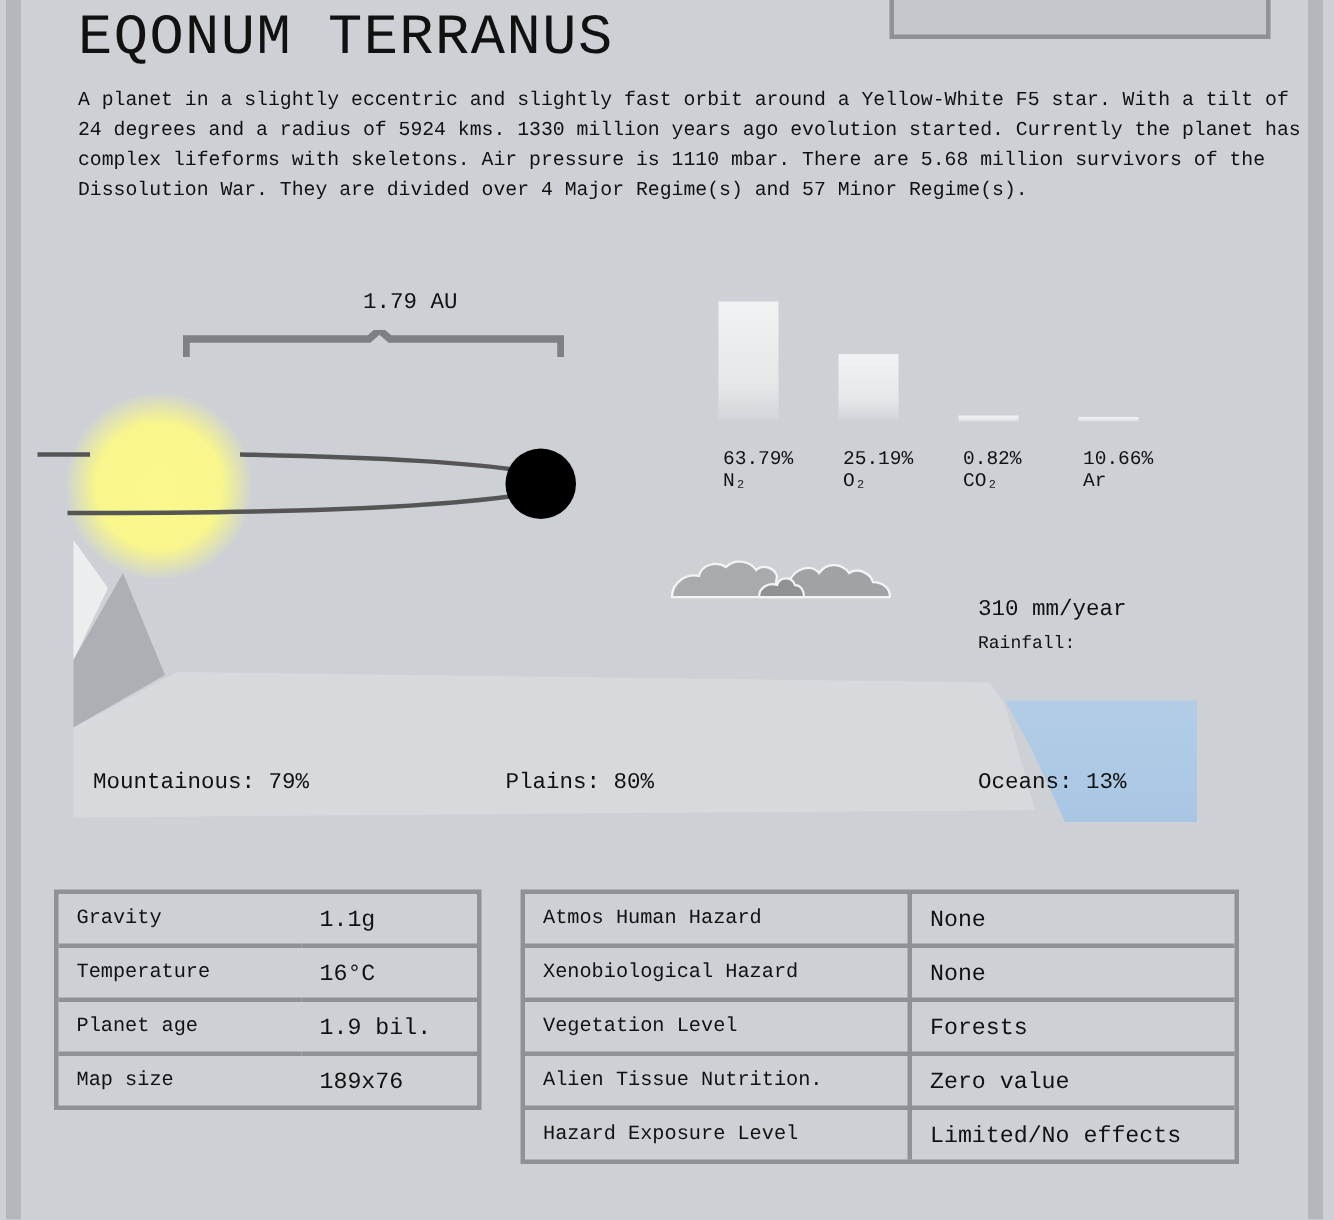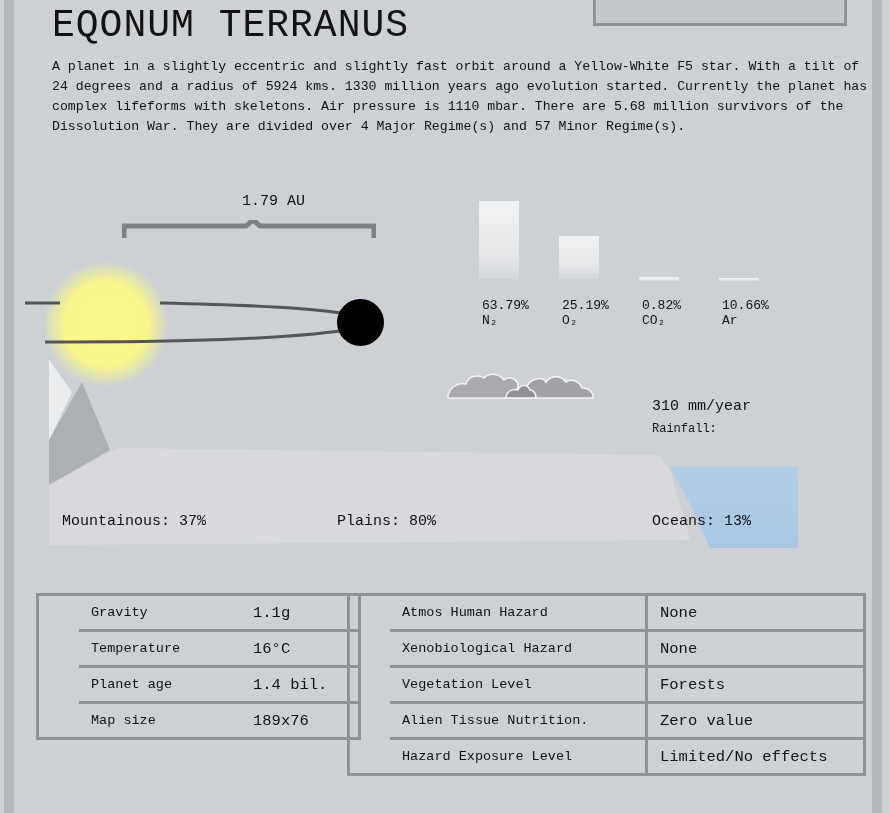--- a/index.html
+++ b/index.html
@@ -26,21 +26,21 @@
   .gas-pct { position:absolute; font-size:13px; }
   .gas-name { position:absolute; font-size:13px;text-align:right; }
 
   .clouds { position:absolute; left:446px; top:370px; width:150px; height:32px; }
   .rain-label { position:absolute; left:652px; top:374px; font-size:12px;margin-top:48px; }
   .rain-value { position:absolute; left:652px; top:398px; font-size:15px; }
 
   .terrain { position:absolute; left:0; top:350px; width:889px; height:210px; }
   .ter-label { position:absolute; font-size:15px; top:513px; }
 
-  table { border-collapse:separate; border-spacing:0; position:absolute;padding-left:40px; }
+  table { border-collapse:separate; border-spacing:0; position:absolute; }
   .tbl-left { left:36px; top:593px; border:3px solid #8f9195; }
   .tbl-right { left:347px; top:593px; border:3px solid #8f9195; }
   td { height:33px; padding:0 0 0 12px; border-bottom:3px solid #8f9195; vertical-align:middle; }
   tr:last-child td { border-bottom:none; }
   .k { font-size:13.5px; }
   .v { font-size:15.5px; }
   .tbl-left td.k { width:150px; }
   .tbl-left td.v { width:105px; }
   .tbl-right td.k { width:243px; border-right:3px solid #8f9195; }
   .tbl-right td.v { width:203px; }
@@ -96,37 +96,37 @@
     <linearGradient id="ocean" x1="0" y1="0" x2="0" y2="1">
       <stop offset="0" stop-color="#b3cde6"></stop>
       <stop offset="1" stop-color="#a8c6e4"></stop>
     </linearGradient>
   </defs>
   <polygon points="49,360 72,392 49,440" fill="#ebedef"></polygon>
   <polygon points="49,440 82,382 110,450 49,485" fill="#acafb3"></polygon>
   <polygon points="49,485 118,448 660,455 670,470 690,540 49,545" fill="#d8dbde" opacity="0.85"></polygon>
   <polygon points="670,467 798,467 798,548 710,548 688,500" fill="url(#ocean)"></polygon>
 </svg>
-<div class="ter-label" style="left:62px;">Mountainous: 37%</div>
+<div class="ter-label" style="left:62px;">Mountainous: 79%</div>
 <div class="ter-label" style="left:337px;">Plains: 80%</div>
 <div class="ter-label" style="left:652px;">Oceans: 13%</div>
 
 <table class="tbl-left">
   <tbody>
       <tr>
     <td class="k">Gravity</td>
     <td class="v">1.1g</td>
   </tr>
   <tr>
     <td class="k">Temperature</td>
     <td class="v">16°C</td>
   </tr>
   <tr>
     <td class="k">Planet age</td>
-    <td class="v">1.4 bil.</td>
+    <td class="v">1.9 bil.</td>
   </tr>
   <tr>
     <td class="k">Map size</td>
     <td class="v">189x76</td>
   </tr>
 </tbody>
   </table>
 
 <table class="tbl-right">
   <tbody>

